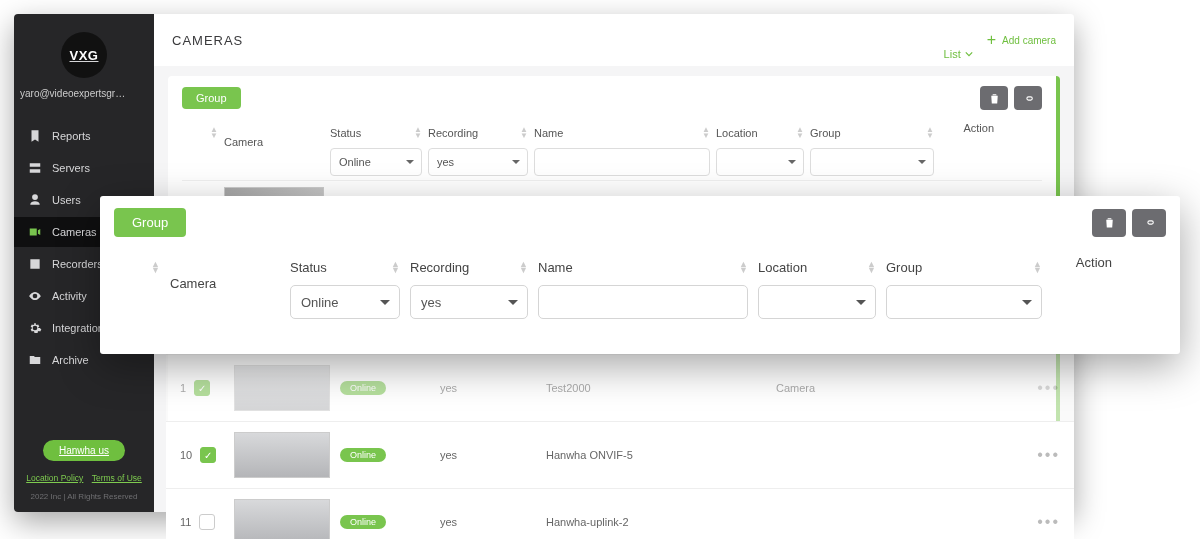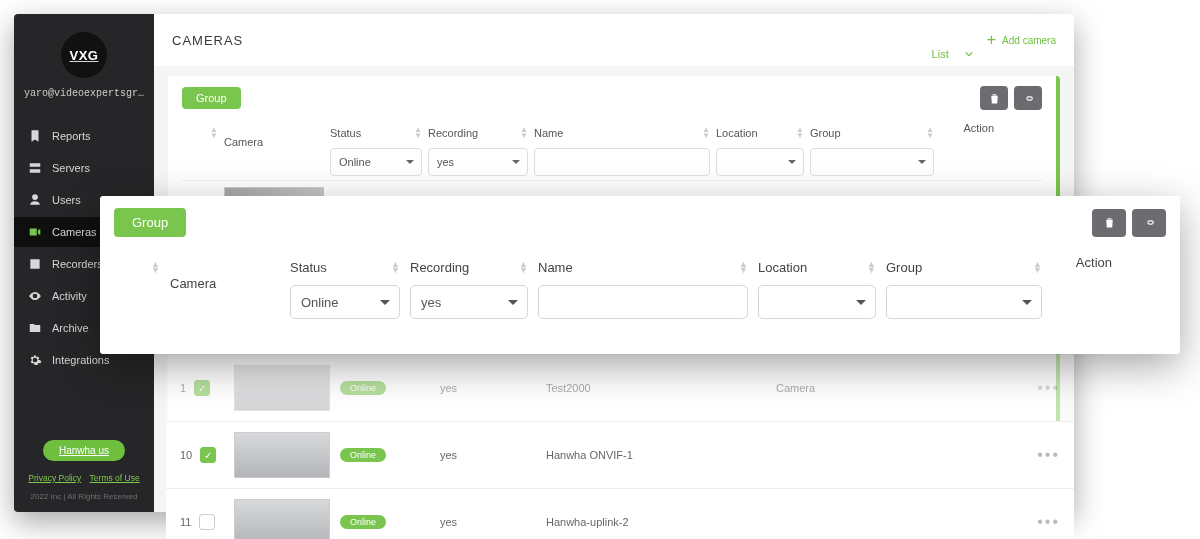--- a/index.html
+++ b/index.html
@@ -34,22 +34,22 @@
 }
 .logo {
   display: flex; justify-content: center; margin-top: 18px; text-decoration: underline;
 }
 .logo-badge {
   width: 46px; height: 46px; border-radius: 50%;
   background: #111; color: #fff; display: flex; align-items: center; justify-content: center;
   font-weight: 700; font-size: 13px; letter-spacing: 0.5px;
 }
 .user-email {
-  text-align: center; font-size: 10px; color: #ccc; margin: 10px 6px 16px;
-  white-space: nowrap; overflow: hidden; font-family: Liberation Mono, monospace;
+  font-size: 10px; color: #ccc; margin: 10px 6px 16px;
+  white-space: nowrap; overflow: hidden;
 }
 .nav { display: flex; flex-direction: column; gap: 2px; margin-top: 6px; }
 .nav-item {
   display: flex; align-items: center; gap: 10px;
   padding: 8px 14px; color: #d7d7d9; cursor: pointer; font-size: 11px;
 }
 .nav-item.active { background: #0f0f10; }
 .nav-icon { width: 14px; height: 14px; fill: currentColor; flex: 0 0 14px; }
 .spacer { flex: 1; }
 .contact-btn {
@@ -65,21 +65,21 @@
 .main {
   flex: 1; background: #f5f5f6; display: flex; flex-direction: column;
   overflow: hidden;
 }
 .header {
   height: 52px; background: #fff; display: flex; align-items: center;
   padding: 0 18px; justify-content: space-between;
 }
 .page-title { font-size: 13px; color: #3a3a3c; letter-spacing: 1px; }
 .hdr-right { display: flex; align-items: center; gap: 14px; }
-.list-btn { color: #6fbf3f; font-size: 11px; display: flex; align-items: center; gap: 16px; cursor: pointer; margin-top: 28px; }
+.list-btn { color: #6fbf3f; font-size: 11px; display: flex; align-items: center; gap: 4px; cursor: pointer; margin-top: 28px; }
 .add-btn { display: flex; align-items: center; gap: 6px; color: #6fbf3f; font-size: 10px; cursor: pointer; line-height: 1.1; }
 .plus { font-size: 16px; }
 
 .content {
   margin: 10px 14px; background: #fff; border-radius: 4px;
   padding: 10px 14px; flex: 1; overflow: hidden; position:relative;
   border-right: 4px solid #79c54e;
 }
 .top-actions { display: flex; justify-content: space-between; align-items: center; }
 .group-btn {
@@ -213,36 +213,36 @@
         <span>Recorders</span>
       </div>
       <div class="nav-item">
         <svg class="nav-icon" viewBox="0 0 24 24">
             <path d="M12 5C6 5 2 12 2 12s4 7 10 7 10-7 10-7-4-7-10-7zm0 11a4 4 0 1 1 4-4 4 4 0 0 1-4 4z"></path>
           </svg>
         <span>Activity</span>
       </div>
       <div class="nav-item">
         <svg class="nav-icon" viewBox="0 0 24 24">
+            <path d="M12 8a4 4 0 1 0 4 4 4 4 0 0 0-4-4zm9 4a7 7 0 0 1-.1 1l2 1.5-2 3.5-2.3-.9a7 7 0 0 1-1.7 1l-.4 2.4H11l-.4-2.4a7 7 0 0 1-1.7-1l-2.3.9-2-3.5 2-1.5A7 7 0 0 1 6.5 12a7 7 0 0 1 .1-1l-2-1.5 2-3.5 2.3.9a7 7 0 0 1 1.7-1L11 3.6h2l.4 2.4a7 7 0 0 1 1.7 1l2.3-.9 2 3.5-2 1.5a7 7 0 0 1 .1 1z"></path>
+          </svg>
+        <span>Integrations</span>
+      </div>
+      <div class="nav-item">
+        <svg class="nav-icon" viewBox="0 0 24 24">
             <path d="M3 5h7l2 2h9v12H3z"></path>
           </svg>
         <span>Archive</span>
-      </div>
-      <div class="nav-item">
-        <svg class="nav-icon" viewBox="0 0 24 24">
-            <path d="M12 8a4 4 0 1 0 4 4 4 4 0 0 0-4-4zm9 4a7 7 0 0 1-.1 1l2 1.5-2 3.5-2.3-.9a7 7 0 0 1-1.7 1l-.4 2.4H11l-.4-2.4a7 7 0 0 1-1.7-1l-2.3.9-2-3.5 2-1.5A7 7 0 0 1 6.5 12a7 7 0 0 1 .1-1l-2-1.5 2-3.5 2.3.9a7 7 0 0 1 1.7-1L11 3.6h2l.4 2.4a7 7 0 0 1 1.7 1l2.3-.9 2 3.5-2 1.5a7 7 0 0 1 .1 1z"></path>
-          </svg>
-        <span>Integrations</span>
       </div>
     </div>
 
     <div class="spacer"></div>
     <button class="contact-btn">Hanwha us</button>
     <div class="footer-txt ft-links">
-      <span>Privacy Policy</span>
+      <span>Location Policy</span>
       <span>Terms of Use</span>
     </div>
     <div class="footer-txt copyright">2022 Inc | All Rights Reserved</div>
   </div>
 
   <div class="main">
     <div class="header">
       <div class="page-title">CAMERAS</div>
       <div class="hdr-right">
         <div class="list-btn">
@@ -371,21 +371,21 @@
     <div class="uc-act"><span class="dots">•••</span></div>
   </div>
   <div class="urow">
     <div class="uc-idx">
         <span>10</span>
         <div class="chk checked">✓</div>
       </div>
     <div class="uc-thumb"></div>
     <div class="uc-status"><span class="status-pill">Online</span></div>
     <div class="uc-rec">yes</div>
-    <div class="uc-name">Hanwha ONVIF-1</div>
+    <div class="uc-name">Hanwha ONVIF-5</div>
     <div class="uc-loc"></div>
     <div class="uc-grp"></div>
     <div class="uc-act"><span class="dots">•••</span></div>
   </div>
   <div class="urow last">
     <div class="uc-idx">
         <span>11</span>
         <div class="chk"></div>
       </div>
     <div class="uc-thumb"></div>

